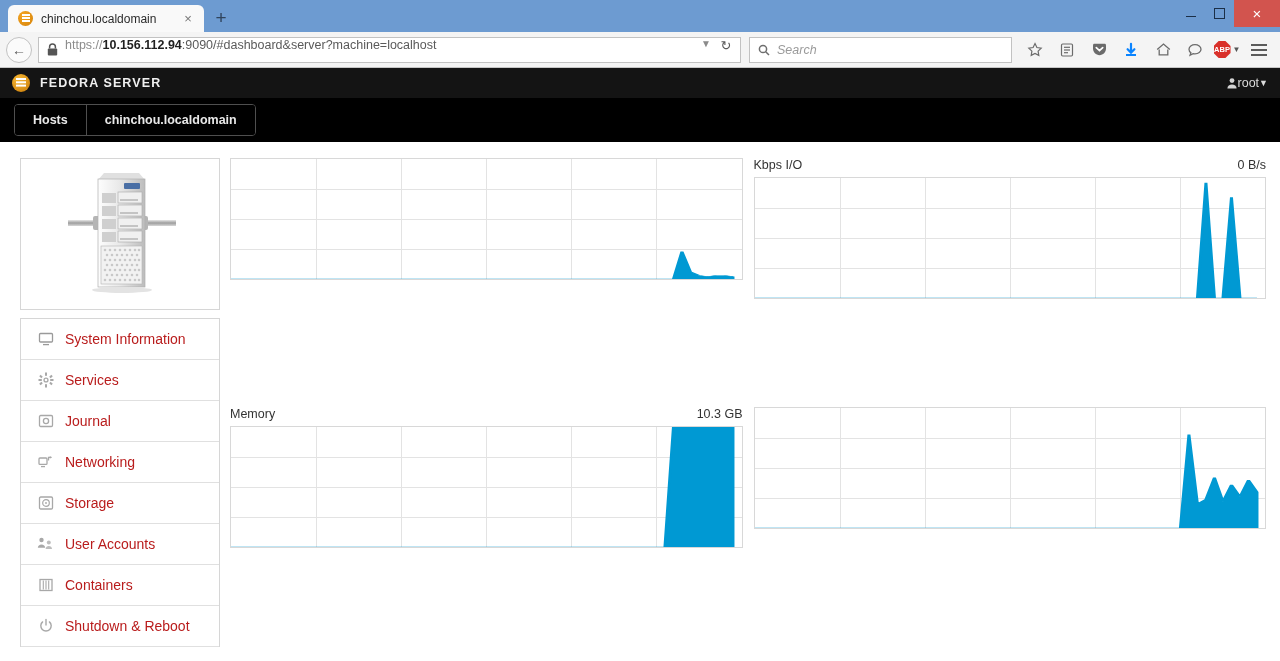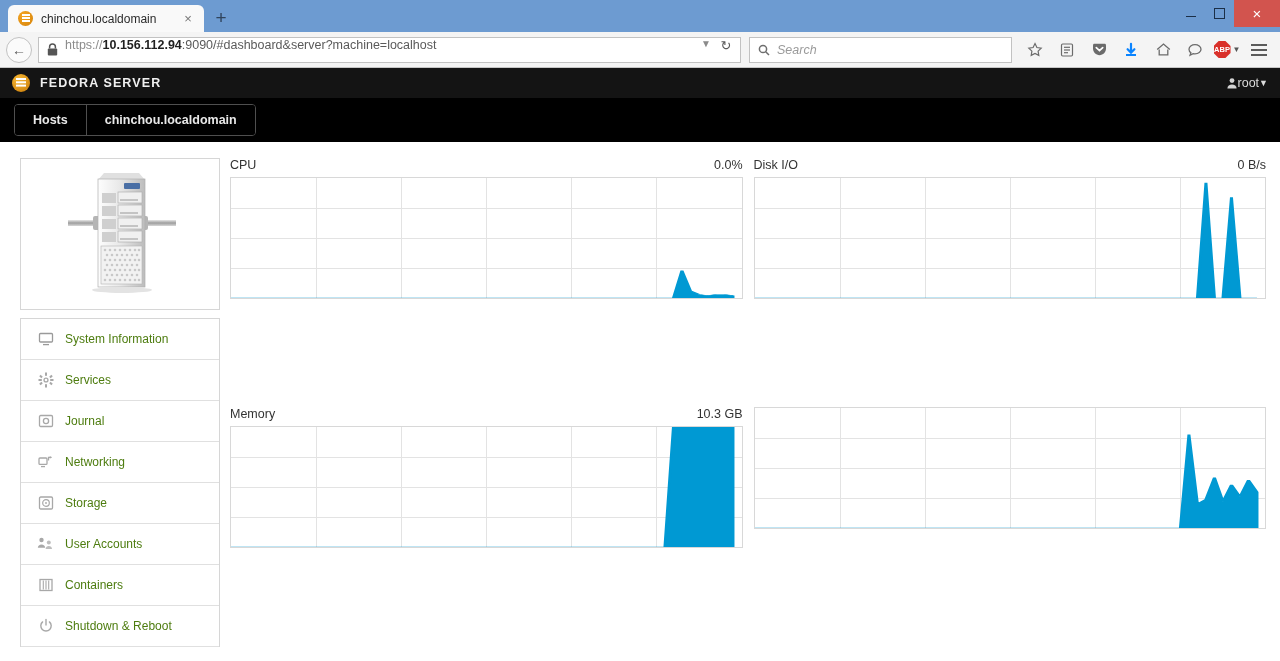--- a/index.html
+++ b/index.html
@@ -134,21 +134,21 @@
   #sidebar { width: 200px; flex: none; }
   #server-image-box {
     height: 152px; border: 1px solid #d6d6d6; background: #fff;
     display: flex; align-items: center; justify-content: center;
   }
   #sidebar-menu { margin-top: 8px; border: 1px solid #d6d6d6; border-bottom: none; background: #fff; }
   .side-item {
     height: 41px; display: flex; align-items: center; gap: 11px;
     padding-left: 16px; border-bottom: 1px solid #e0e0e0;
   }
-  .side-label { font-size: 12px; color: #4d7c0f; }
+  .side-label { font-size: 14px; color: #b91c1c; }
   .side-icon { width: 17px; height: 17px; flex: none; color: #9a9a9a; display: flex; align-items: center; justify-content: center; }
 
   
   #charts { flex: 1; display: grid; grid-template-columns: 1fr 1fr; gap: 8px 11px; }
   .chart-block { width: 100%; }
   .chart-head {
     display: flex; justify-content: space-between; align-items: baseline;
     font-size: 12.5px; color: #333; padding-bottom: 5px;
   }
   .chart-value { color: #333; }
@@ -480,42 +480,38 @@
             </span>
             <span class="side-label">Shutdown &amp; Reboot</span>
           </div>
 
         </div>
       </div>
 
       <div id="charts">
 
         <div class="chart-block">
-          <div class="chart-head">
-            <span>CPU</span>
-            <span class="chart-value">0.0%</span>
-          </div>
           <div class="chart-canvas">
               <div class="grid-h" style="top: 25%;"></div>
               <div class="grid-h" style="top: 50%;"></div>
               <div class="grid-h" style="top: 75%;"></div>
               <div class="grid-v" style="left: 16.6667%;"></div>
               <div class="grid-v" style="left: 33.3333%;"></div>
               <div class="grid-v" style="left: 50%;"></div>
               <div class="grid-v" style="left: 66.6667%;"></div>
               <div class="grid-v" style="left: 83.3333%;"></div>
               <svg class="chart-svg" viewBox="0 0 60 100" preserveAspectRatio="none">
                 <path d="M 0 100 L 0 100 L 1 100 L 2 100 L 3 100 L 4 100 L 5 100 L 6 100 L 7 100 L 8 100 L 9 100 L 10 100 L 11 100 L 12 100 L 13 100 L 14 100 L 15 100 L 16 100 L 17 100 L 18 100 L 19 100 L 20 100 L 21 100 L 22 100 L 23 100 L 24 100 L 25 100 L 26 100 L 27 100 L 28 100 L 29 100 L 30 100 L 31 100 L 32 100 L 33 100 L 34 100 L 35 100 L 36 100 L 37 100 L 38 100 L 39 100 L 40 100 L 41 100 L 42 100 L 43 100 L 44 100 L 45 100 L 46 100 L 47 100 L 48 100 L 49 100 L 50 100 L 51 100 L 52 100 L 53 77 L 54 94 L 55 97 L 56 98 L 57 97 L 58 97 L 59 98 L 59 100 Z" fill="#0099d3" stroke="#0099d3" stroke-width="0.35"></path>
               </svg>
             </div>
         </div>
 
         <div class="chart-block">
           <div class="chart-head">
-            <span>Disk I/O</span>
+            <span>Kbps I/O</span>
             <span class="chart-value">0 B/s</span>
           </div>
           <div class="chart-canvas">
               <div class="grid-h" style="top: 25%;"></div>
               <div class="grid-h" style="top: 50%;"></div>
               <div class="grid-h" style="top: 75%;"></div>
               <div class="grid-v" style="left: 16.6667%;"></div>
               <div class="grid-v" style="left: 33.3333%;"></div>
               <div class="grid-v" style="left: 50%;"></div>
               <div class="grid-v" style="left: 66.6667%;"></div>

